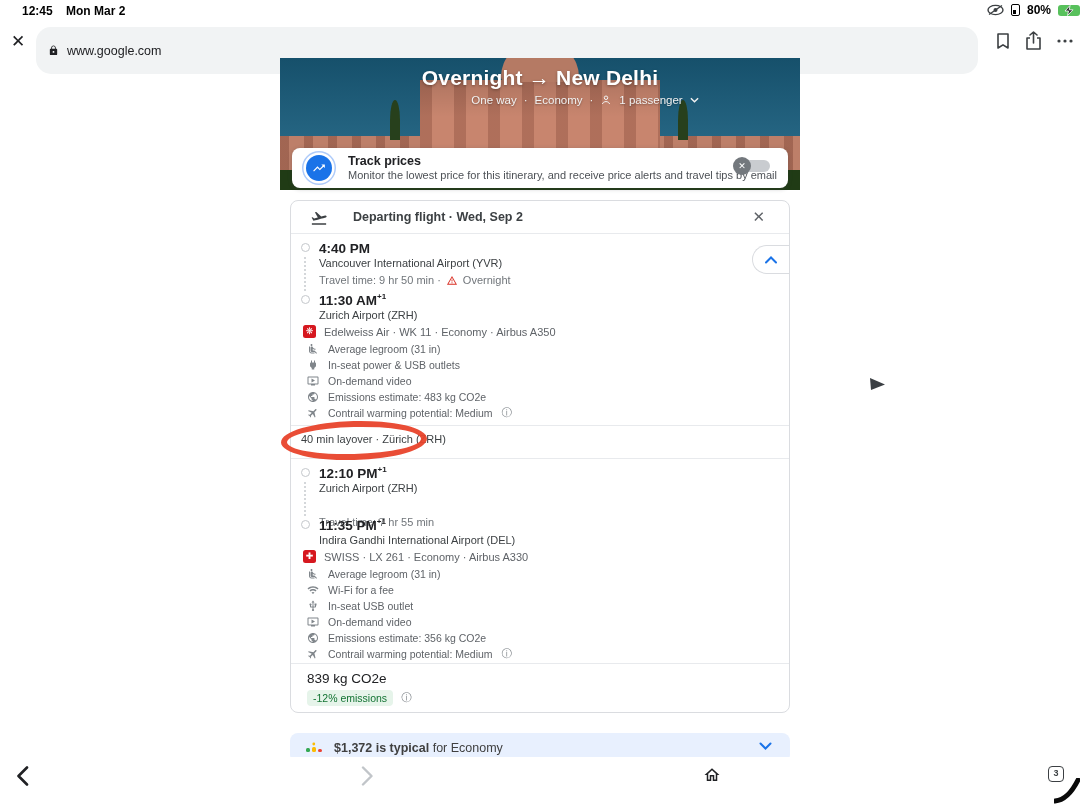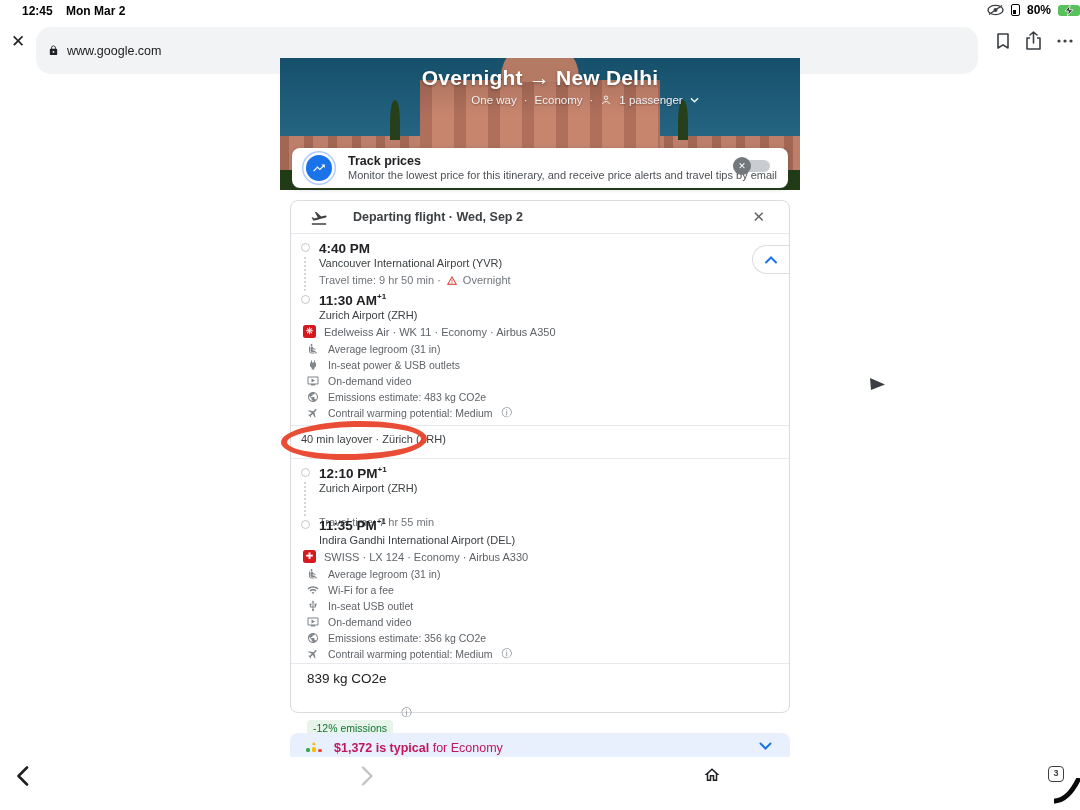--- a/index.html
+++ b/index.html
@@ -66,25 +66,25 @@
   .amen { position:absolute; left:16px; display:flex; align-items:center; gap:9px; font-size:10.5px; color:#5f6368; height:14px; }
   .info-g { color:#80868b; font-size:10.5px; }
 
   .divider { position:absolute; left:0; width:100%; border-top:1px solid #e8eaed; }
   .layover { position:absolute; left:10px; top:232px; font-size:11px; color:#3c4043; }
 
   .expand-pill { position:absolute; right:0; top:44px; width:37px; height:29px; background:#fff; border:1px solid #dadce0; border-right:none; border-radius:16px 0 0 16px; display:flex; align-items:center; justify-content:center; }
 
   .total { position:absolute; left:16px; top:470px; font-size:13.5px; color:#202124; }
   .badge-row { position:absolute; left:16px; top:489px; display:flex; align-items:center; gap:8px; }
-  .badge { background:#e6f4ea; color:#137333; font-size:10.5px; padding:2px 6px; border-radius:4px;margin-top:30px; }
+  .badge { background:#e6f4ea; color:#137333; font-size:10.5px; padding:2px 6px; border-radius:4px; }
 
   
   .banner { position:absolute; left:290px; top:733px; width:500px; height:30px; background:#e8f0fe; border-radius:8px; }
-  .banner-txt { position:absolute; left:44px; top:8px; font-size:12.5px; color:#be185d; }
+  .banner-txt { position:absolute; left:44px; top:8px; font-size:12.5px; color:#404040; }
   .banner-txt b { font-weight:700; }
   .banner-ic { position:absolute; left:16px; top:8px; }
   .banner-chev { position:absolute; right:18px; top:9px; }
 
   
   .bottomnav { position:absolute; left:0; top:757px; width:1080px; height:53px; background:#fff; }
   .nav-ic { position:absolute; top:9px; }
   .tabbox { position:absolute; left:1048px; top:9px; width:16px; height:16px; border:1.8px solid #3c4043; border-radius:4px; font-size:9px; font-weight:700; color:#3c4043; text-align:center; line-height:13px; }
 
   
@@ -263,21 +263,21 @@
     <div class="time" style="top:264px"><span>12:10 PM</span><sup>+1</sup></div>
     <div class="airport" style="top:281px">Zurich Airport (ZRH)</div>
     <div class="travel" style="top:315px">
         <span>Travel time: 7 hr 55 min</span>
       </div>
     <div class="time" style="top:316px"><span>11:35 PM</span><sup>+1</sup></div>
     <div class="airport" style="top:333px">Indira Gandhi International Airport (DEL)</div>
 
     <div class="airline-row" style="top:349px">
       <span class="logo">✚</span>
-      <span>SWISS · LX 124 · Economy · Airbus A330</span>
+      <span>SWISS · LX 261 · Economy · Airbus A330</span>
     </div>
 
     <div class="amen" style="top:366px">
       <svg width="12" height="12" viewBox="0 0 24 24">
           <path fill="#80868b" d="M7.59 5.41c-.78-.78-.78-2.05 0-2.83.78-.78 2.05-.78 2.83 0 .78.78.78 2.05 0 2.83-.79.79-2.05.79-2.83 0zM6 16V7H4v9c0 2.76 2.24 5 5 5h6v-2H9c-1.66 0-3-1.34-3-3zm14 4.07L14.93 15H11.5v-3.68c1.4 1.15 3.6 2.16 5.5 2.16v-2.16c-1.66.02-3.61-.87-4.67-2.04l-1.4-1.55c-.19-.21-.43-.38-.69-.5-.29-.14-.62-.23-.96-.23h-.03C8.01 7 7 8.01 7 9.25V15c0 1.66 1.34 3 3 3h5.07l3.5 3.5L20 20.07z"></path>
         </svg>
       <span>Average legroom (31 in)</span>
     </div>
     <div class="amen" style="top:382px">
       <svg width="12" height="12" viewBox="0 0 24 24">

